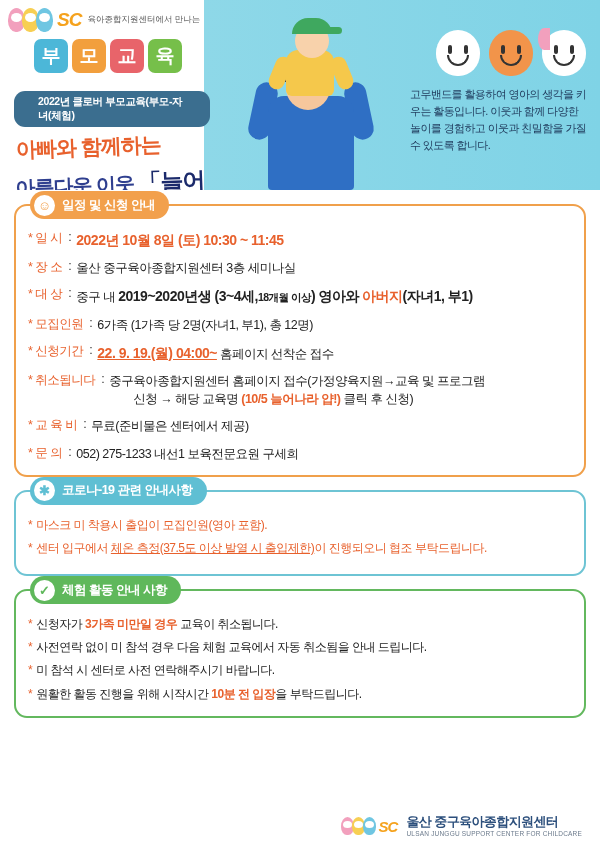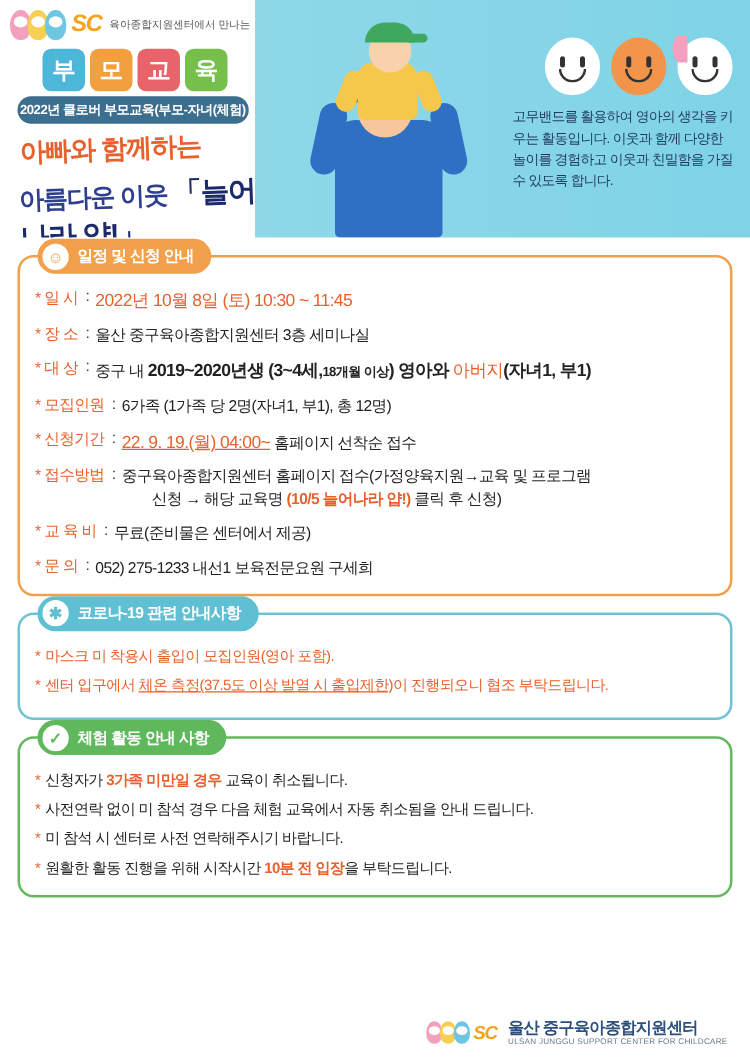--- a/index.html
+++ b/index.html
@@ -44,23 +44,23 @@
   .bumo-box {
     width:34px; height:34px; border-radius:7px; color:#fff;
     font-size:19px; font-weight:bold; display:flex; align-items:center; justify-content:center;
   }
   .b1 { background:#4cb7d8; }
   .b2 { background:#f29f3d; }
   .b3 { background:#e8646a; }
   .b4 { background:#76bf4a; }
 
   .year-badge {
-    display:inline-block; margin:4px 0 0 6px;
+    display:inline-block; margin:18px 0 0 6px;
     background:#3b6e8f; color:#fff; font-size:10.5px; font-weight:bold;
-    padding:4px 2px; border-radius:11px; letter-spacing:-0.4px;
+    padding:4px 24px; border-radius:11px; letter-spacing:-0.4px;
   }
 
   .title-block { margin:9px 0 0 8px; }
   .title-line1 {
     font-size:21px; font-weight:bold; color:#e8612d; letter-spacing:-1px;
     transform:rotate(-2.2deg); transform-origin:left center;
   }
   .title-line2 {
     font-size:20px; font-weight:bold; color:#2f3f8f; letter-spacing:-1px;
     margin-top:8px; transform:rotate(-2.2deg); transform-origin:left center;
@@ -165,21 +165,21 @@
   .card-head .htext { color:#fff; font-size:12.5px; font-weight:bold; letter-spacing:-0.5px; }
 
   .card-body { padding:24px 12px 12px 12px; }
 
   
   .info-row { display:flex; align-items:flex-start; margin-bottom:9px; font-size:12.5px; letter-spacing:-0.5px; }
   .info-label { color:#e8612d; white-space:nowrap; margin-right:6px; }
   .info-colon { color:#333; margin:0 5px 0 0; }
   .info-value { color:#222; flex:1; line-height:1.45; }
   .val-orange { color:#e8612d; font-weight:bold; }
-  .val-orange-14 { color:#e8612d; font-weight:normal; font-size:14px; }
+  .val-orange-14 { color:#e8612d; font-weight:bold; font-size:14px; }
   .val-bold { font-weight:bold; }
   .val-big { font-size:14px; font-weight:bold; }
   .val-small { font-size:10.5px; }
   .u-line { text-decoration:underline; }
 
   
   .blist { margin:0; padding:0; list-style:none; }
   .blist li { font-size:12px; letter-spacing:-0.5px; line-height:1.6; color:#222; margin-bottom:4px; }
   .blist li .bstar { color:#e8612d; margin-right:4px; }
   .teal-text { color:#e8612d; }
@@ -311,21 +311,21 @@
       <div class="info-row">
         <span class="info-label">* 신청기간</span>
         <span class="info-colon">:</span>
         <span class="info-value">
           <span class="val-orange-14 u-line">22. 9. 19.(월) 04:00~</span>
           <span>홈페이지 선착순 접수</span>
         </span>
       </div>
 
       <div class="info-row">
-        <span class="info-label">* 접수방법</span>
+        <span class="info-label">* 취소됩니다</span>
         <span class="info-colon">:</span>
         <span class="info-value">
           <span>중구육아종합지원센터 홈페이지 접수(가정양육지원→교육 및 프로그램</span><br>
           <span style="display:inline-block;margin-left:24px;">
             <span>신청 → 해당 교육명</span>
             <span class="val-orange">(10/5 늘어나라 얍!)</span>
             <span>클릭 후 신청)</span>
           </span>
         </span>
       </div>

